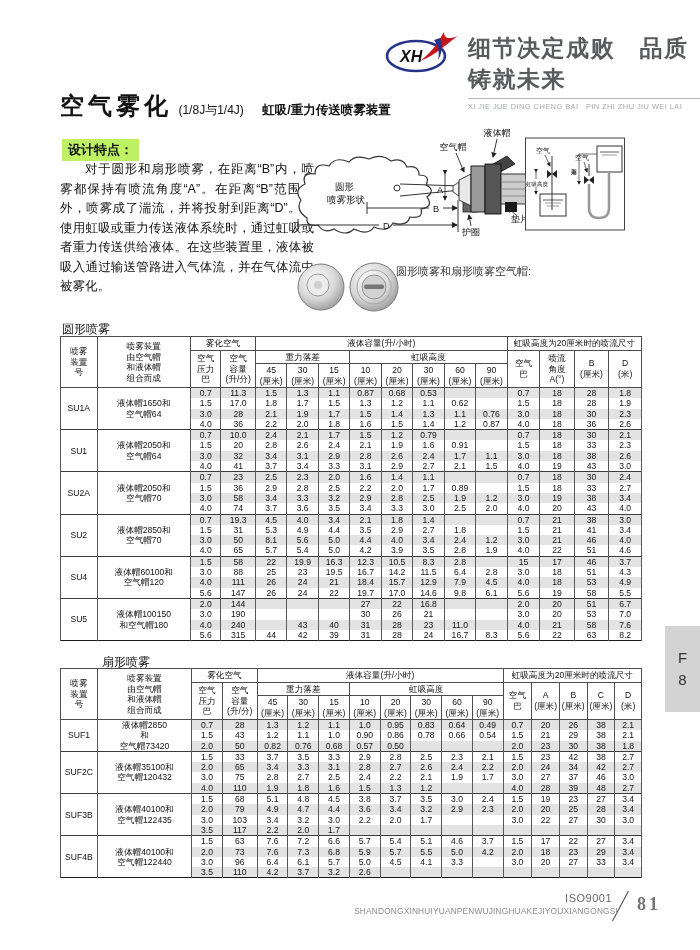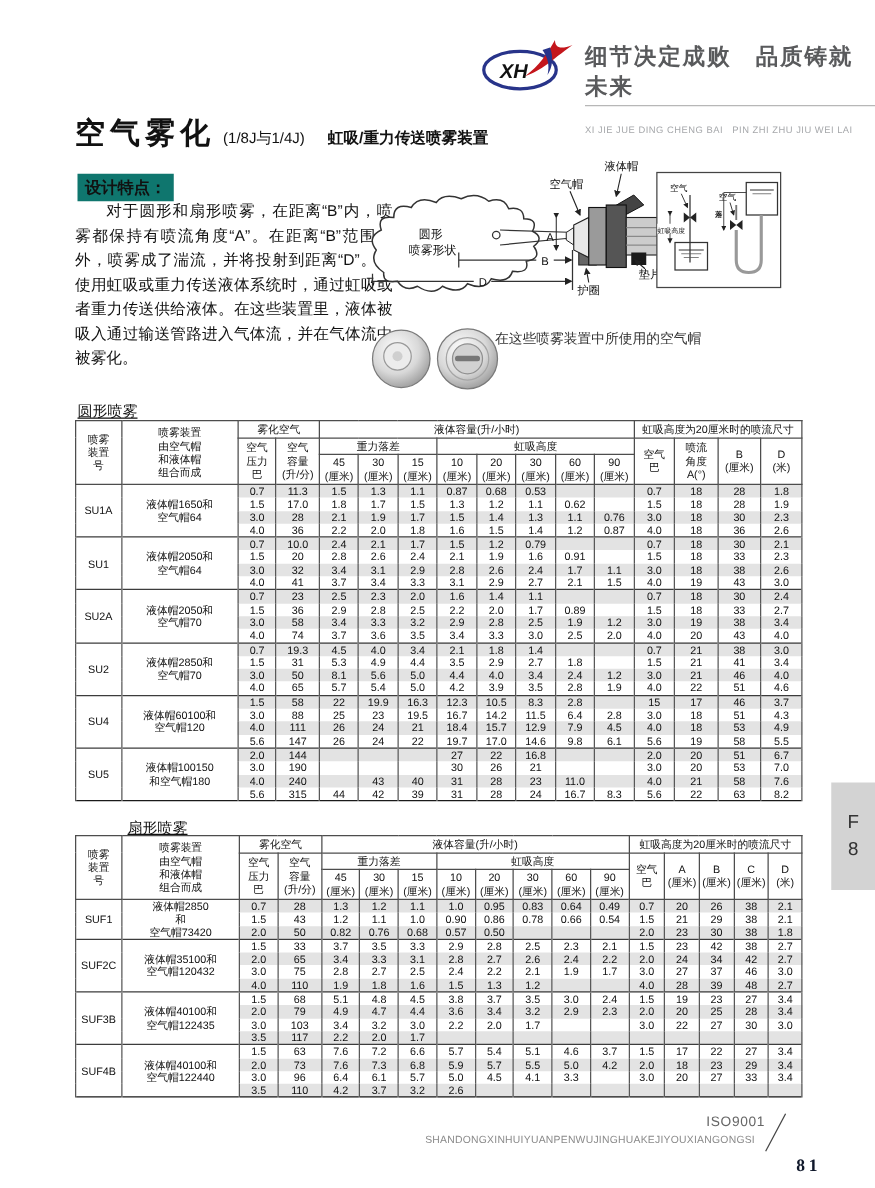--- a/index.html
+++ b/index.html
@@ -1,62 +1,62 @@
 <!DOCTYPE html>
 <html><head>
 <meta charset="utf-8">
 <style>
   html,body{margin:0;padding:0;background:#fff;}
   .page{position:relative;width:700px;height:950px;background:#fff;overflow:hidden;
         font-family:"Liberation Sans","DejaVu Sans",sans-serif;color:#111;}
   
   .banner-logo{position:absolute;left:382px;top:30px;}
   .slogan{position:absolute;left:468px;top:33px;}
-  .slogan-cn{font-size:18px;font-weight:bold;color:#595a5c;letter-spacing:1.5px;font-family:Liberation Serif, serif;}
+  .slogan-cn{font-size:23px;font-weight:bold;color:#595a5c;letter-spacing:1.5px;font-family:Liberation Serif, serif;}
   .slogan-en{font-size:7.5px;color:#a6a8ab;letter-spacing:0.4px;border-top:1px solid #b7b7b7;
-             padding-top:14px;margin-top:3px;white-space:pre;}
+             padding-top:3px;margin-top:3px;white-space:pre;}
   
   .title-row{position:absolute;left:60px;top:90px;white-space:nowrap;}
   .title-main{font-size:24px;font-weight:bold;letter-spacing:4px;}
   .title-size{font-size:12px;margin-left:2px;}
   .title-tag{font-size:12.5px;font-weight:bold;margin-left:14px;}
   
   .design-label{position:absolute;left:62px;top:139px;font-size:13px;font-weight:bold;
-                background:#0f766e;padding:2px 6px;}
+                background:#bef264;padding:2px 6px;}
   .design-body{position:absolute;left:60px;top:160px;width:254px;font-size:12.5px;
                line-height:19.5px;text-align:justify;text-indent:2em;margin:0;}
   
   .diagram{position:absolute;left:293px;top:126px;}
   .capsvg{position:absolute;left:294px;top:258px;}
   .caps-note{position:absolute;left:396px;top:263px;font-size:11px;line-height:16.5px;color:#333;}
   
-  .sec-title{position:absolute;left:62px;font-size:12px;color:#111;text-decoration:underline;}
+  .sec-title{position:absolute;left:62px;font-size:12px;color:#111;}
   #sec1{top:321px;} #sec2{top:654px;margin-left:40px;}
   .tbl-host{position:absolute;left:60px;width:582px;}
   #round-host{top:336px;} #fan-host{top:668px;}
   .tbl-host table{width:100%;border-collapse:collapse;table-layout:fixed;border:1.5px solid #1a1a1a;}
   .tbl-host th{border:1px solid #4d4d4d;font-weight:normal;font-size:8.6px;line-height:10.5px;
       white-space:pre-line;padding:1px 0;text-align:center;vertical-align:middle;}
   .tbl-host td{border-left:1px solid #585858;border-right:1px solid #585858;font-size:8.6px;
       line-height:10.3px;height:10.3px;text-align:center;vertical-align:middle;
       white-space:pre-line;padding:0;}
   .tbl-host tr.grp td{border-top:1px solid #3c3c3c;}
   .tbl-host td.shade{background:#e3e3e3;}
   .tbl-host td.devno,.tbl-host td.devdesc{background:#fff;}
   
   .side-tab{position:absolute;right:0;top:626px;width:35px;height:86px;background:#d3d3d3;
             display:flex;flex-direction:column;align-items:center;justify-content:center;
             font-size:15px;color:#333;line-height:22px;}
   
   .iso{position:absolute;right:88px;top:892px;font-size:11px;color:#666;letter-spacing:0.5px;}
   .slash{position:absolute;left:620px;top:889px;height:34px;width:0;
          border-left:1.5px solid #444;transform:rotate(28deg);}
-  .pageno{position:absolute;left:637px;top:926px;font-size:14px;font-weight:bold;
-          font-family:"Liberation Serif","DejaVu Serif",serif;letter-spacing:3px;color:#0f172a;}
-  .company{position:absolute;right:96px;top:906px;font-size:8.3px;color:#8a8a8a;letter-spacing:0.2px;}
+  .pageno{position:absolute;left:637px;top:894px;font-size:18px;font-weight:bold;
+          font-family:"Liberation Serif","DejaVu Serif",serif;letter-spacing:3px;color:#737373;}
+  .company{position:absolute;right:82px;top:906px;font-size:8.3px;color:#8a8a8a;letter-spacing:0.2px;}
   svg text{fill:#111;}
 </style>
 </head>
 <body>
 
 <div class="page">
 
   <svg class="banner-logo" width="80" height="48" viewBox="0 0 80 48">
     <ellipse cx="34" cy="26" rx="29" ry="15" fill="none" stroke="#28348a" stroke-width="2.6"></ellipse>
     <text x="18" y="32" font-size="16" font-style="italic" font-weight="bold" fill="#c4161c">XH</text>
@@ -172,21 +172,21 @@
       <circle cx="24" cy="27" r="4" fill="#cfcfcf"></circle>
     </g>
     <g>
       <circle cx="80" cy="29" r="24" fill="url(#capg)" stroke="#7a7a7a"></circle>
       <circle cx="80" cy="29" r="17" fill="none" stroke="#a5a5a5"></circle>
       <circle cx="80" cy="29" r="12" fill="#d2d2d2" stroke="#909090"></circle>
       <rect x="70" y="26.5" width="20" height="4.5" rx="2" fill="#777"></rect>
     </g>
   </svg>
   <div class="caps-note">
-    <div>在这些喷雾装置中所使用的空气帽</div>
+    <div>圆形喷雾和扇形喷雾空气帽:</div>
   </div>
 
   <div class="sec-title" id="sec1">圆形喷雾</div>
   <div class="tbl-host" id="round-host">
       <table>
         <colgroup>
           <col style="width: 36px;">
           <col style="width: 92px;">
           <col style="width: 30px;">
           <col style="width: 34px;">

